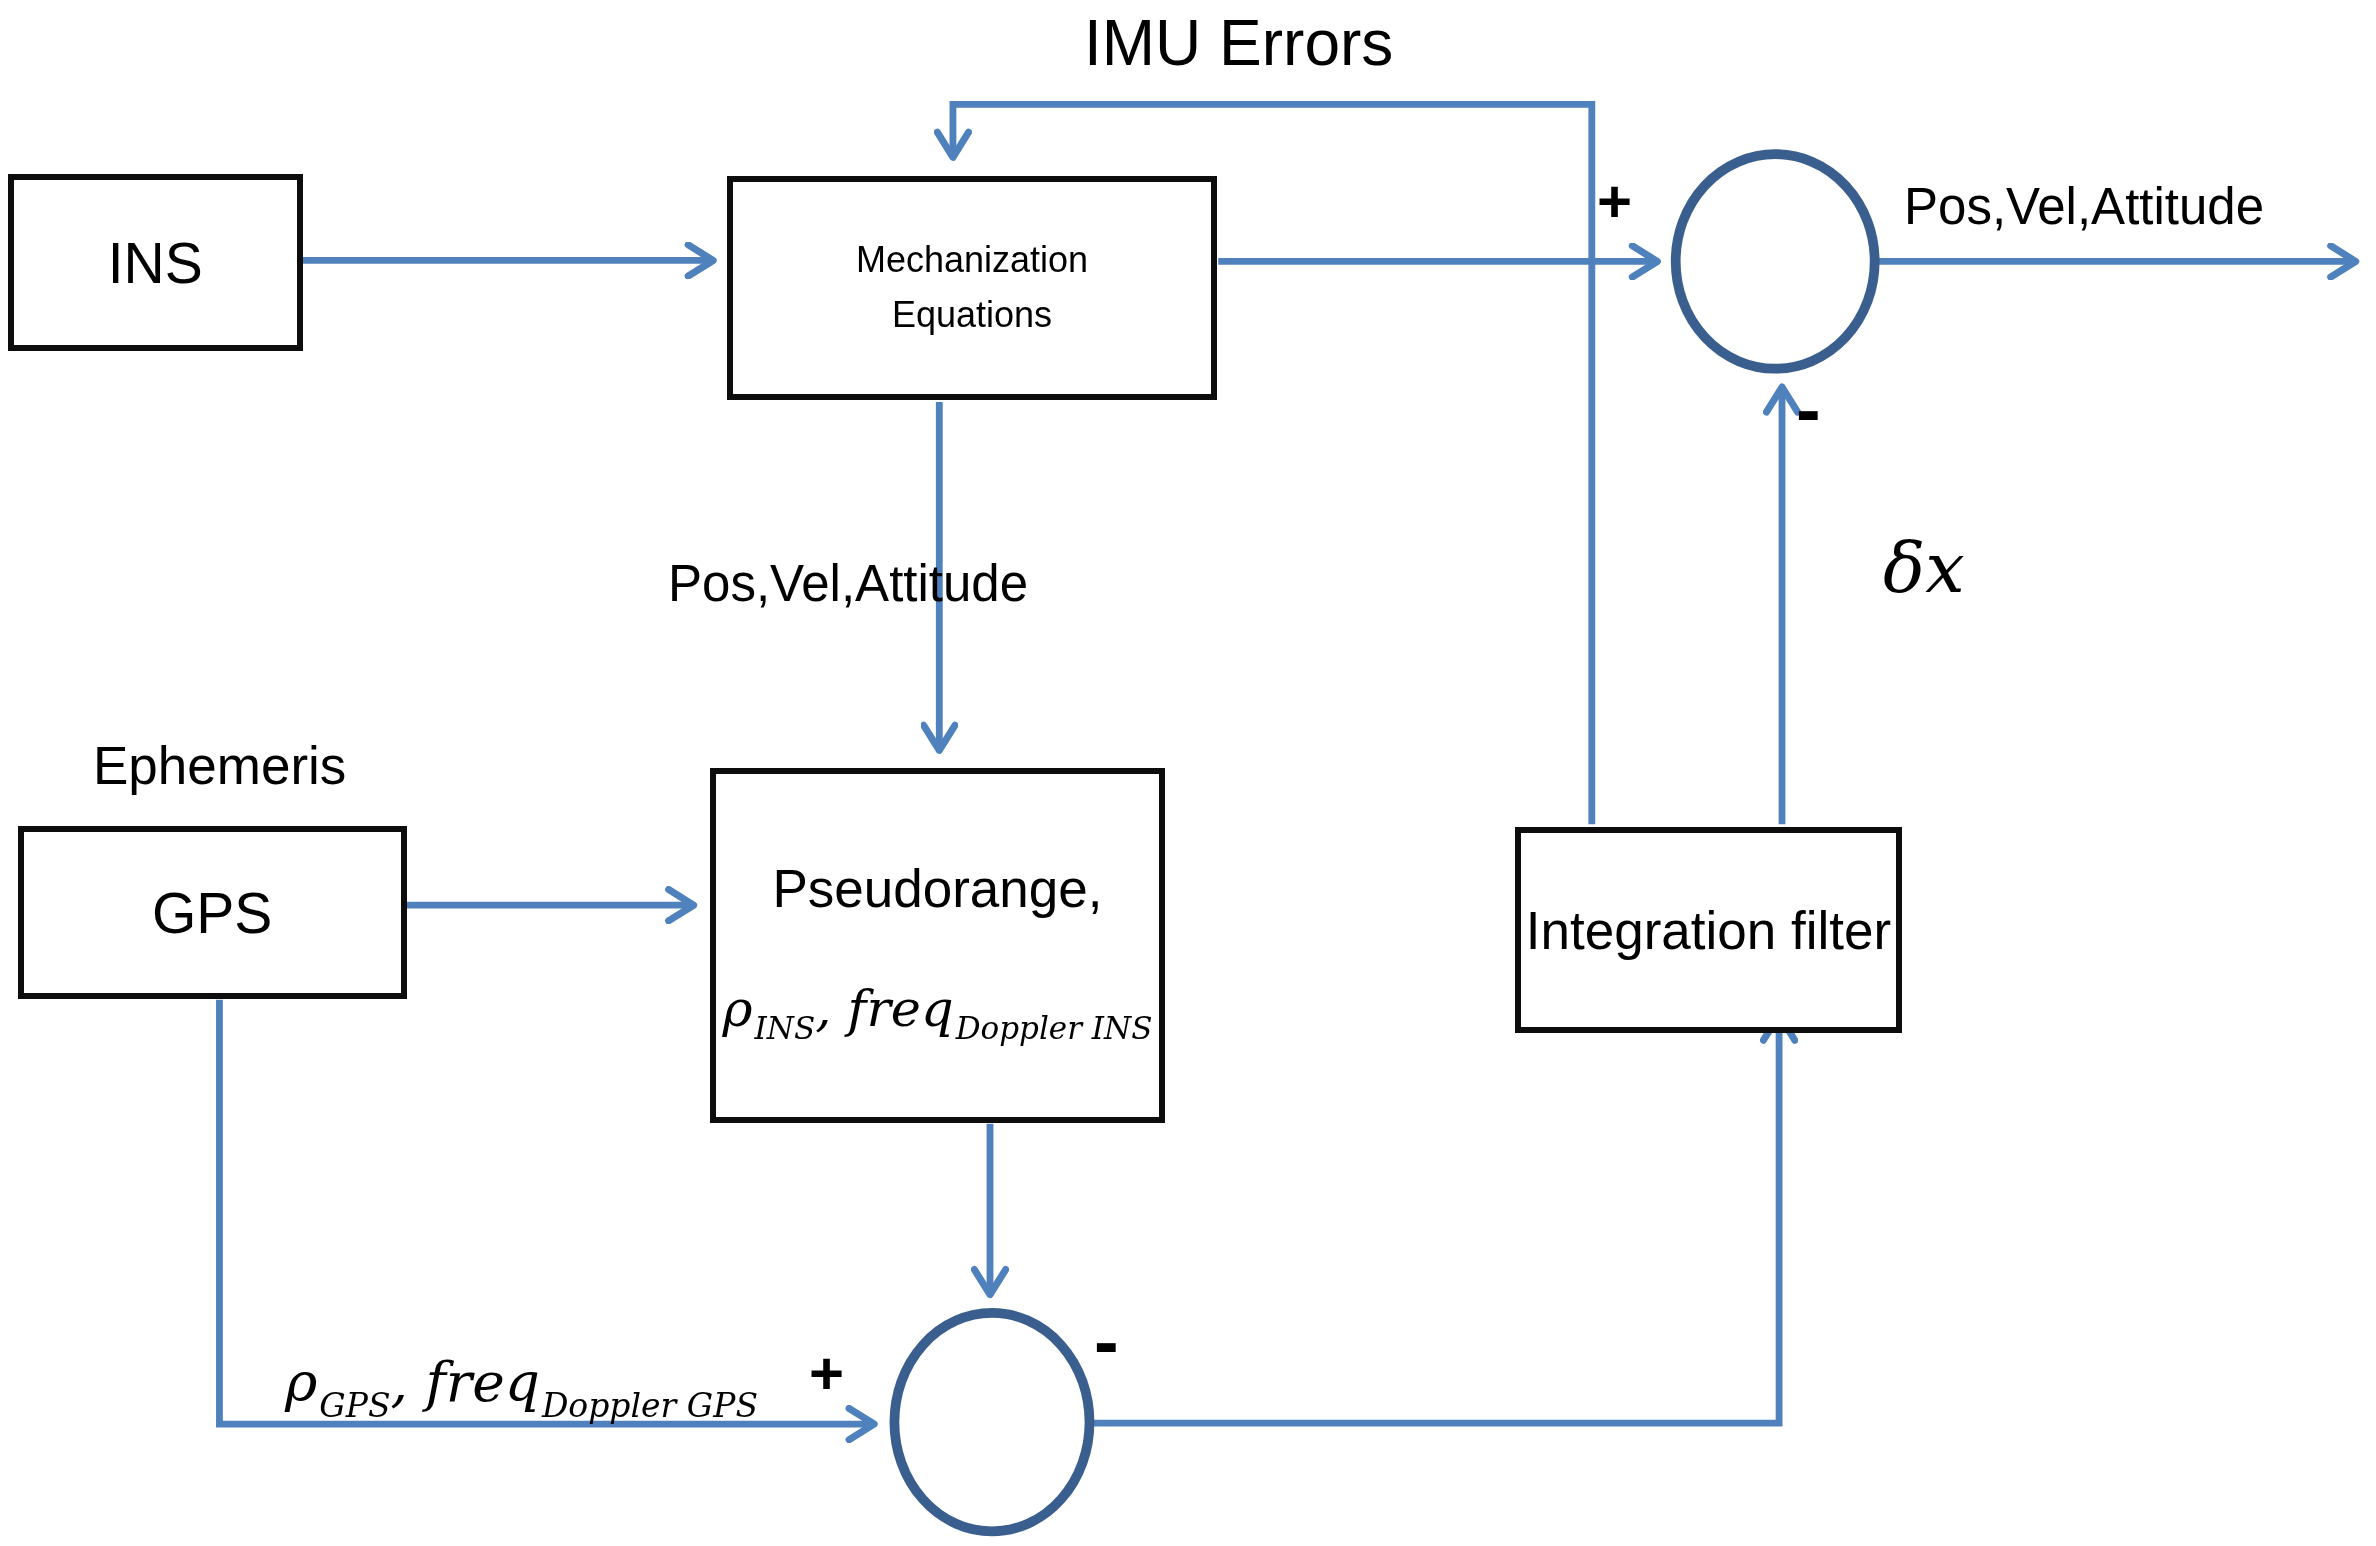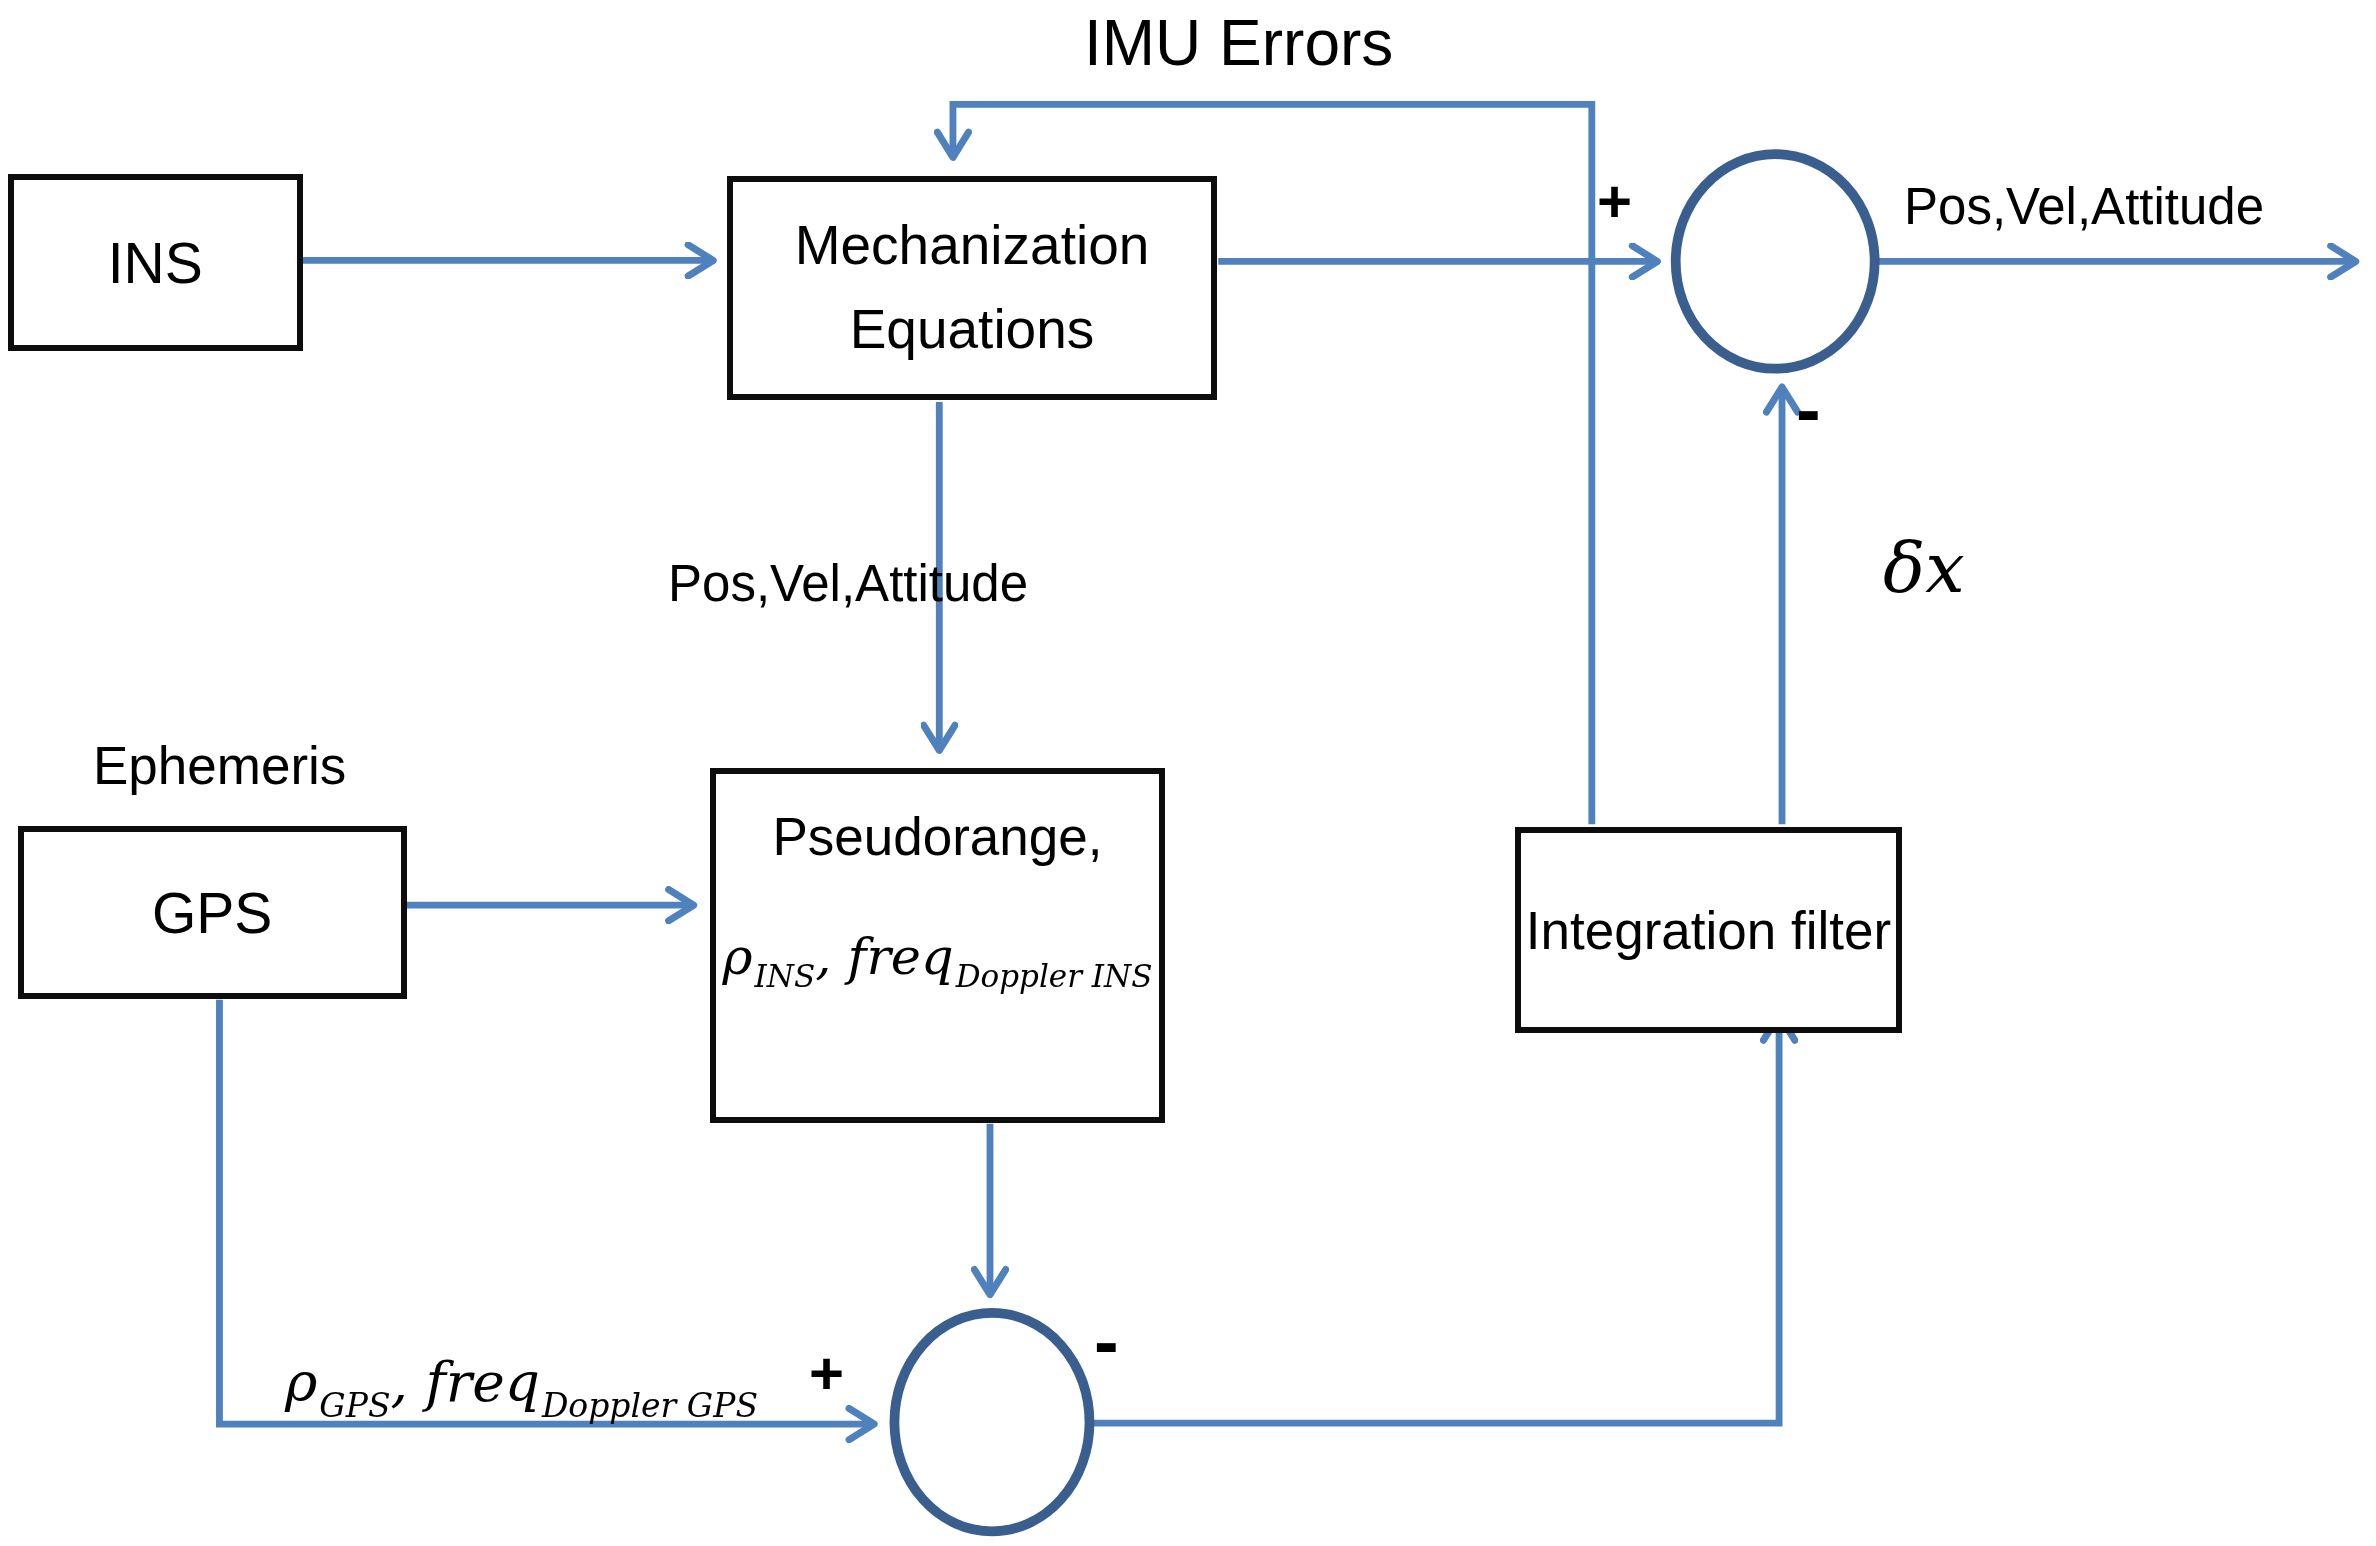--- a/index.html
+++ b/index.html
@@ -4,24 +4,24 @@
 <style>
   html,body{margin:0;padding:0;background:#ffffff;}
   #stage{position:relative;width:2377px;height:1547px;background:#ffffff;overflow:hidden;
          font-family:"Liberation Sans",sans-serif;color:#000;}
   #wires{position:absolute;left:0;top:0;width:2377px;height:1547px;}
   .box{position:absolute;background:#fff;border:6.8px solid #0d0d0d;box-sizing:border-box;
        display:flex;flex-direction:column;justify-content:center;
        text-align:center;font-weight:400;}
   .box .bline{display:block;white-space:nowrap;}
   #ins-box{left:7.8px;top:174px;width:295px;height:177px;font-size:57px;}
-  #mech-box{left:727px;top:176px;width:490px;height:224px;font-size:55px;line-height:1.52;}
+  #mech-box{left:727px;top:176px;width:490px;height:224px;font-size:36px;line-height:1.52;}
   #gps-box{left:17.6px;top:826px;width:389px;height:173px;font-size:57px;}
   #pseudo-box{left:710px;top:768px;width:455px;height:355px;font-size:53px;line-height:1.6;
-              justify-content:flex-start;padding-top:21px;}
+              justify-content:flex-start;padding-top:73px;}
   #integ-box{left:1515px;top:827px;width:387px;height:206px;font-size:53px;}
   .lbl{position:absolute;white-space:nowrap;font-weight:400;}
   #imu-errors-label{left:1084px;top:5.9px;font-size:64px;}
   #pos-out-label{left:1904px;top:177px;font-size:51px;}
   #pos-mid-label{left:668px;top:554px;font-size:51px;}
   #ephemeris-label{left:93px;top:735px;font-size:53px;}
   .sign{position:absolute;font-weight:700;line-height:1;}
   #plus-top{left:1597px;top:172px;font-size:60px;}
   #minus-top{left:1796px;top:373px;font-size:74px;}
   #plus-bottom{left:809px;top:1344px;font-size:60px;}

